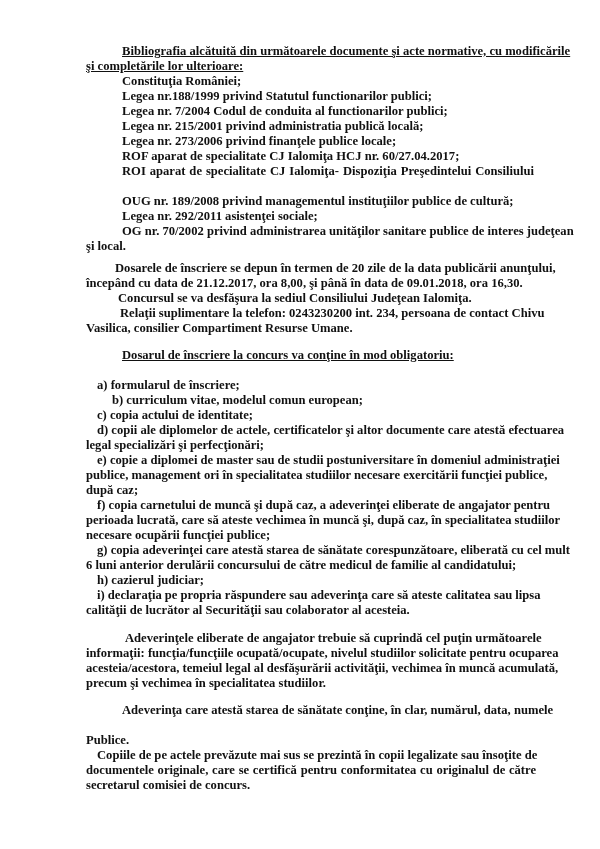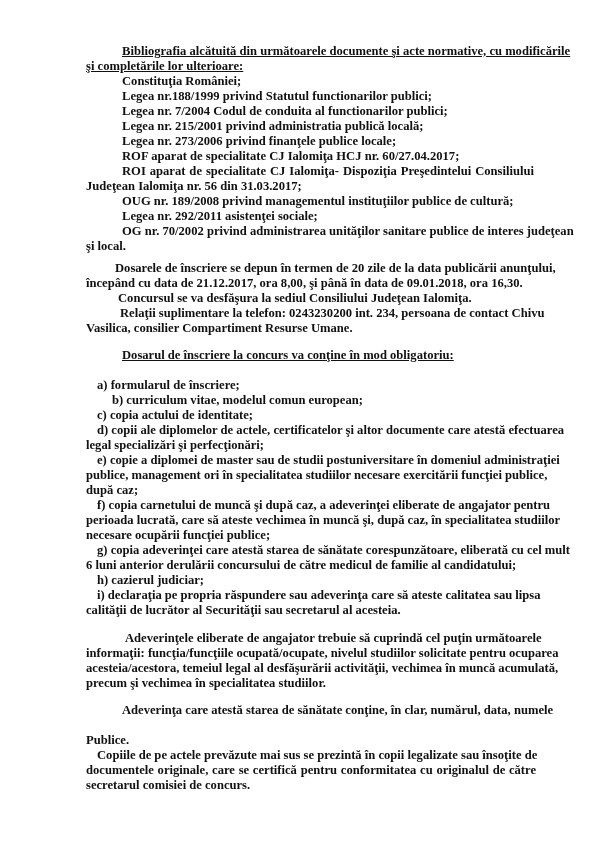--- a/index.html
+++ b/index.html
@@ -25,21 +25,20 @@
   <div class="ln u" style="left:86px;top:59px;">şi completările lor ulterioare:</div>
 
   <div class="ln" style="left:122px;top:74px;">Constituţia României;</div>
   <div class="ln" style="left:122px;top:89px;">Legea nr.188/1999 privind Statutul functionarilor publici;</div>
   <div class="ln" style="left:122px;top:104px;">Legea nr. 7/2004 Codul de conduita al functionarilor publici;</div>
   <div class="ln" style="left:122px;top:119px;">Legea nr. 215/2001 privind administratia publică locală;</div>
   <div class="ln" style="left:122px;top:134px;">Legea nr. 273/2006 privind finanţele publice locale;</div>
   <div class="ln" style="left:122px;top:149px;">ROF aparat de specialitate CJ Ialomiţa HCJ nr. 60/27.04.2017;</div>
 
   <div class="ln just" style="left:122px;top:164px;width:412px;">ROI aparat de specialitate CJ Ialomiţa- Dispoziţia Preşedintelui Consiliului</div>
-  <div class="ln" style="left:86px;top:179px;">Judeţean Ialomiţa nr. 56 din 31.03.2017;</div>
 
   <div class="ln" style="left:122px;top:194px;">OUG  nr. 189/2008 privind managementul instituţiilor publice de cultură;</div>
   <div class="ln" style="left:122px;top:209px;">Legea nr. 292/2011 asistenţei sociale;</div>
 
   <div class="ln just" style="left:122px;top:224px;width:412px;">OG nr. 70/2002 privind administrarea unităţilor sanitare publice de interes judeţean</div>
   <div class="ln" style="left:86px;top:239px;">şi local.</div>
 
   <div class="ln just" style="left:115px;top:261px;width:421px;">Dosarele de înscriere se depun în termen de 20 zile de la data publicării anunţului,</div>
   <div class="ln" style="left:86px;top:276px;">începând cu data de 21.12.2017, ora 8,00, şi până în data de 09.01.2018, ora 16,30.</div>
   <div class="ln" style="left:118px;top:291px;">Concursul se va desfăşura la sediul Consiliului Judeţean Ialomiţa.</div>
@@ -61,21 +60,21 @@
   <div class="ln just" style="left:97px;top:498px;width:439px;">f) copia carnetului de muncă şi după caz, a adeverinţei eliberate de angajator pentru</div>
   <div class="ln just" style="left:86px;top:513px;width:450px;">perioada lucrată, care să ateste vechimea în muncă şi, după caz, în specialitatea studiilor</div>
   <div class="ln" style="left:86px;top:528px;">necesare ocupării funcţiei publice;</div>
 
   <div class="ln just" style="left:97px;top:543px;width:439px;">g) copia adeverinţei care atestă starea de sănătate corespunzătoare, eliberată cu cel mult</div>
   <div class="ln" style="left:86px;top:558px;">6 luni anterior derulării concursului de către medicul de familie al candidatului;</div>
 
   <div class="ln" style="left:97px;top:573px;">h) cazierul judiciar;</div>
 
   <div class="ln just" style="left:97px;top:588px;width:439px;">i) declaraţia pe propria răspundere sau adeverinţa care să ateste calitatea sau lipsa</div>
-  <div class="ln" style="left:86px;top:603px;">calităţii de lucrător al Securităţii sau secretarul al acesteia.</div>
+  <div class="ln" style="left:86px;top:603px;">calităţii de lucrător al Securităţii sau colaborator al acesteia.</div>
 
   <div class="ln just" style="left:125px;top:631px;width:411px;">Adeverinţele eliberate de angajator trebuie să cuprindă cel puţin următoarele</div>
   <div class="ln just" style="left:86px;top:646px;width:450px;">informaţii: funcţia/funcţiile ocupată/ocupate, nivelul studiilor solicitate pentru ocuparea</div>
   <div class="ln just" style="left:86px;top:661px;width:450px;">acesteia/acestora, temeiul legal al desfăşurării activităţii, vechimea în muncă acumulată,</div>
   <div class="ln" style="left:86px;top:676px;">precum şi vechimea în specialitatea studiilor.</div>
 
   <div class="ln just" style="left:122px;top:703px;width:414px;">Adeverinţa care atestă starea de sănătate conţine, în clar, numărul, data, numele</div>
   <div class="ln" style="left:86px;top:733px;">Publice.</div>
 
   <div class="ln just" style="left:97px;top:748px;width:439px;">Copiile de pe actele prevăzute mai sus se prezintă în copii legalizate sau însoţite de</div>

